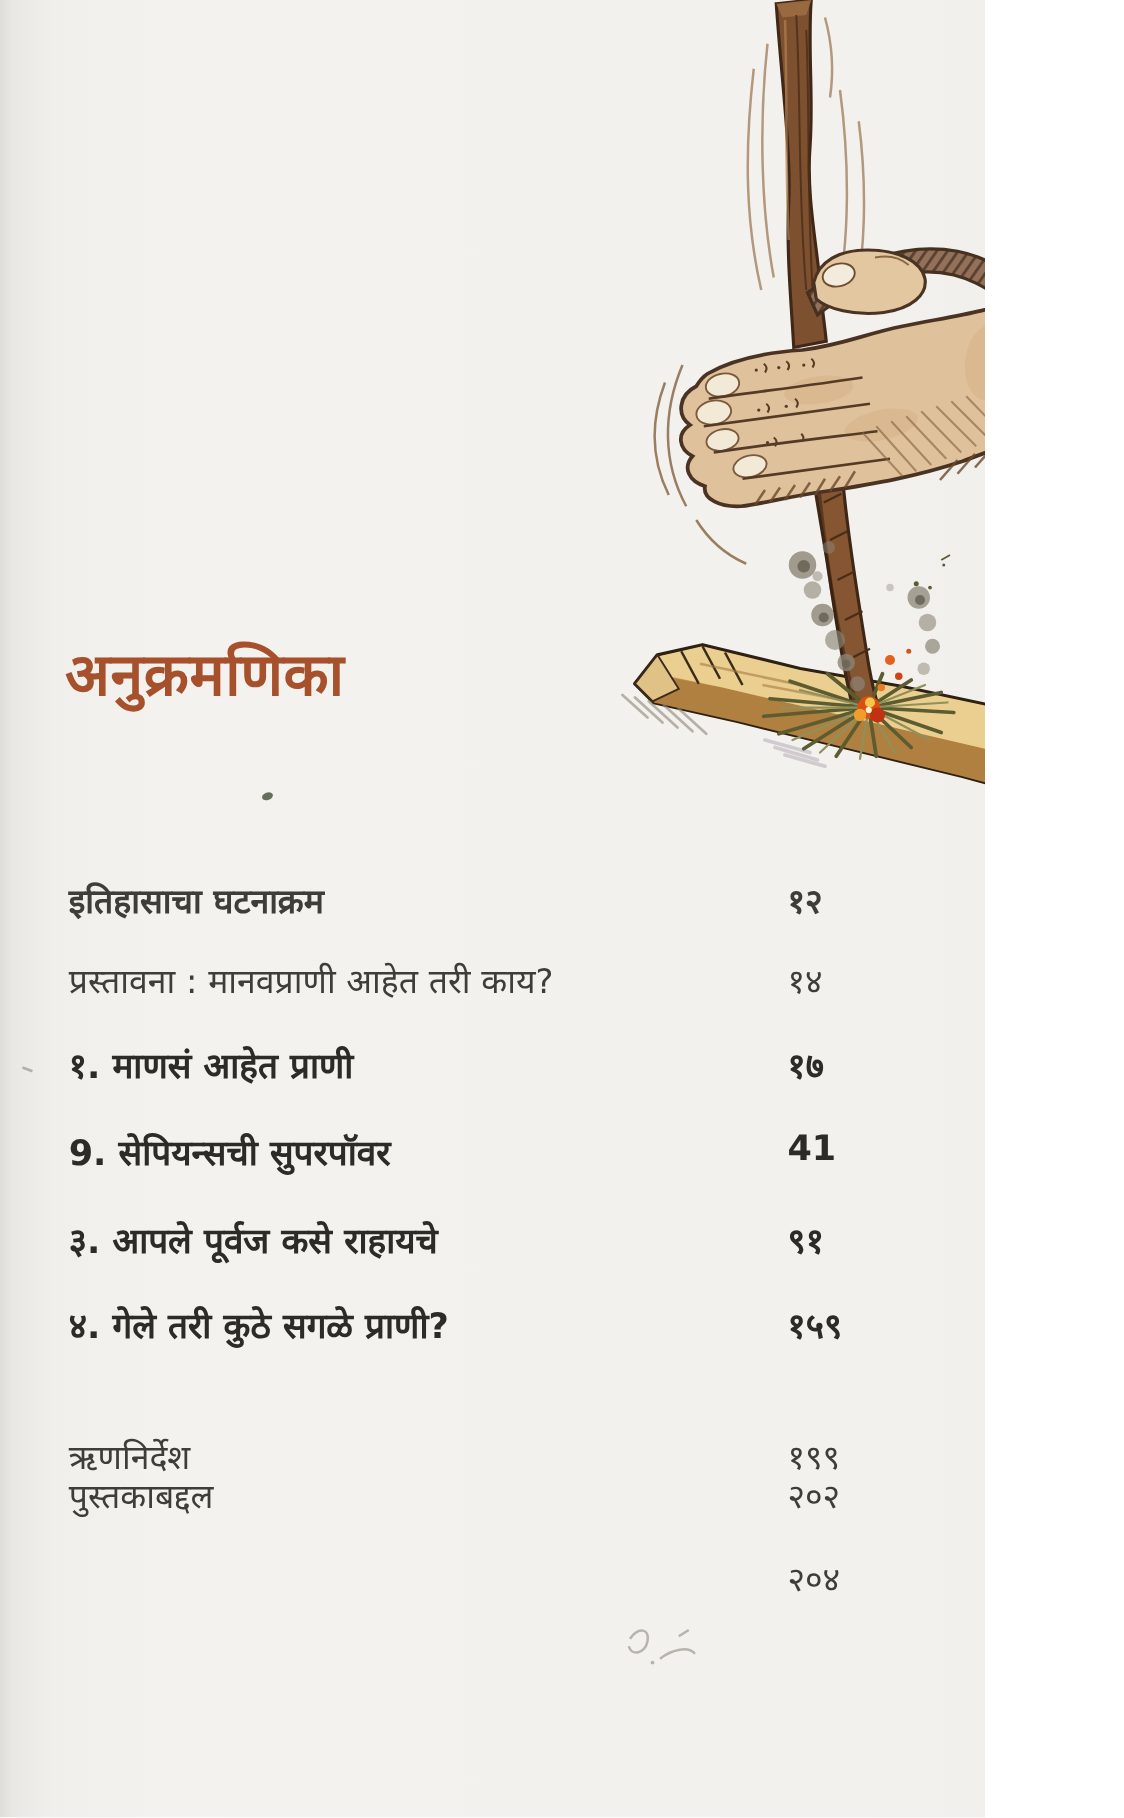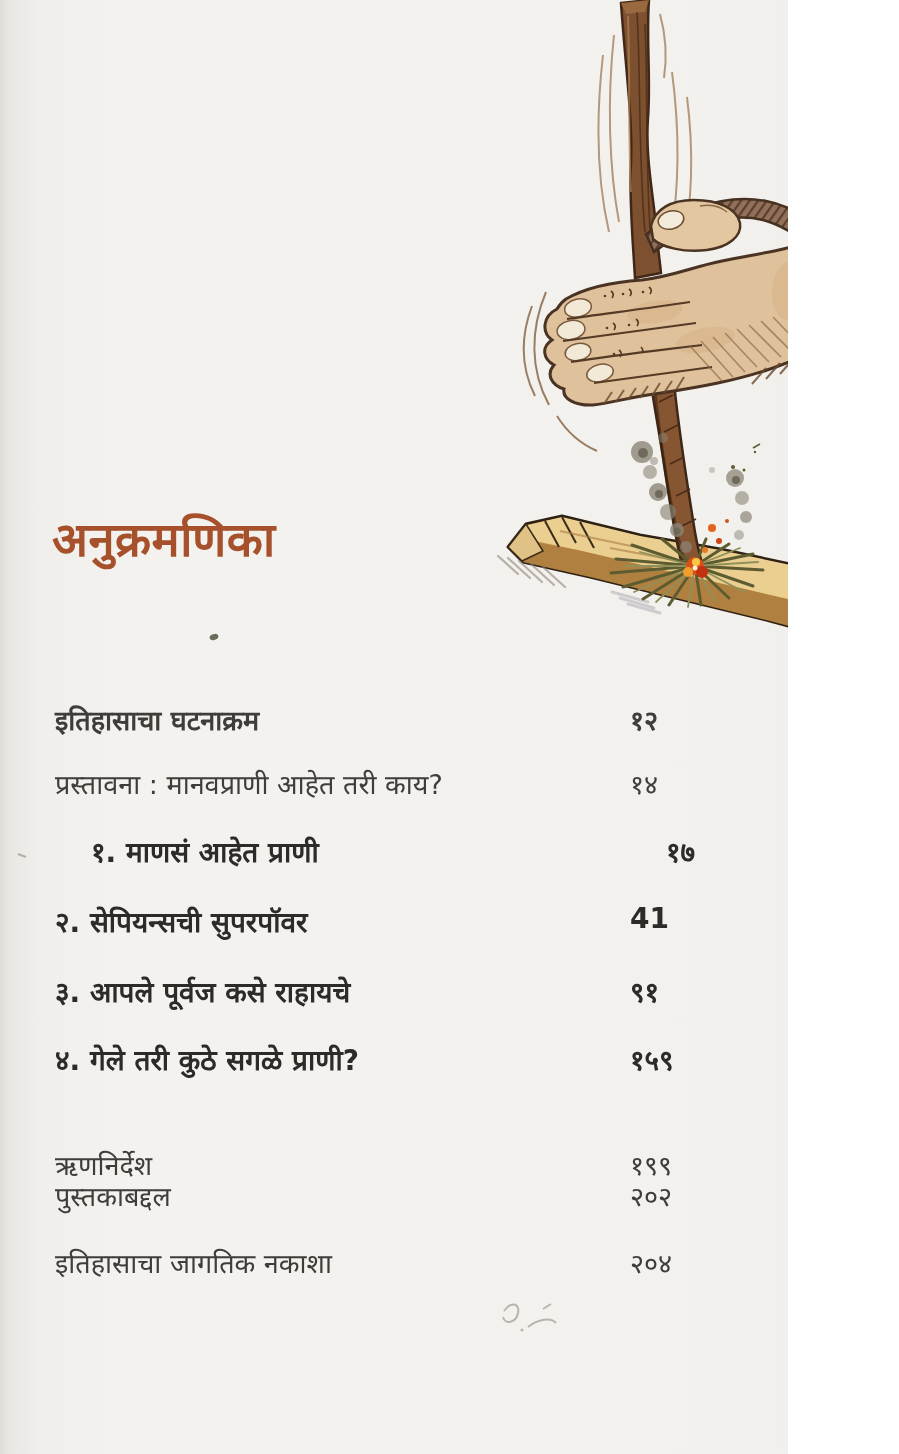--- a/index.html
+++ b/index.html
@@ -275,43 +275,42 @@
 
   <div class="toc" id="toc">
       <div class="row" style="top: 701px; font-weight: bold;">
       <span class="label">इतिहासाचा घटनाक्रम</span>
       <span class="pagenum">१२</span>
     </div>
       <div class="row" style="top: 765px;">
       <span class="label">प्रस्तावना : मानवप्राणी आहेत तरी काय?</span>
       <span class="pagenum">१४</span>
     </div>
-      <div class="row chapter" style="top: 832px; margin-left: 36px;">
+      <div class="row chapter" style="top: 832px;">
       <span class="label">१. माणसं आहेत प्राणी</span>
       <span class="pagenum">१७</span>
     </div>
       <div class="row chapter" style="top: 902px;">
-      <span class="label">२. सेपियन्सची सुपरपॉवर</span>
+      <span class="label">9. सेपियन्सची सुपरपॉवर</span>
       <span class="pagenum">41</span>
     </div>
       <div class="row chapter" style="top: 972px; text-decoration: underline;">
       <span class="label">३. आपले पूर्वज कसे राहायचे</span>
       <span class="pagenum">९१</span>
     </div>
       <div class="row chapter" style="top: 1040px;">
       <span class="label">४. गेले तरी कुठे सगळे प्राणी?</span>
       <span class="pagenum">१५९</span>
     </div>
       <div class="row" style="top: 1146px;">
       <span class="label">ऋणनिर्देश</span>
       <span class="pagenum">१९९</span>
     </div>
       <div class="row" style="top: 1177px;">
       <span class="label">पुस्तकाबद्दल</span>
       <span class="pagenum">२०२</span>
     </div>
       <div class="row" style="top: 1244px;">
-      <span class="label">इतिहासाचा जागतिक नकाशा</span>
       <span class="pagenum">२०४</span>
     </div>
     </div>
 
 </div>
 
 </body></html>

